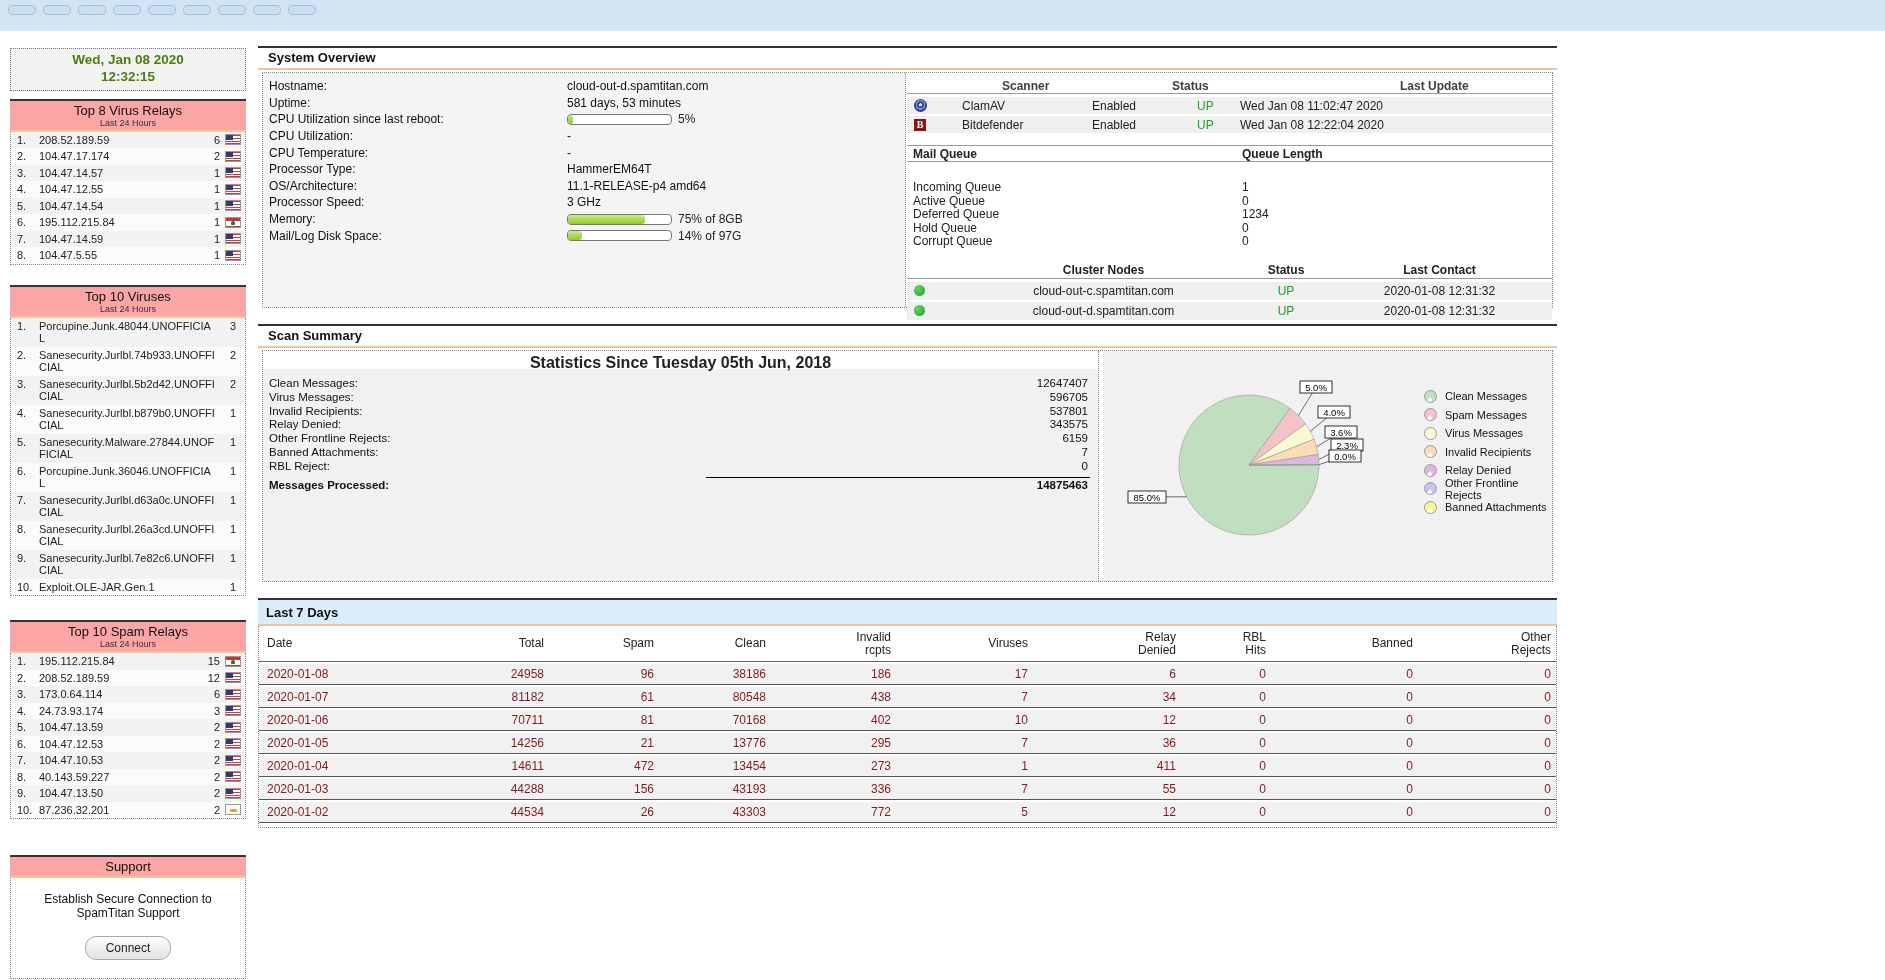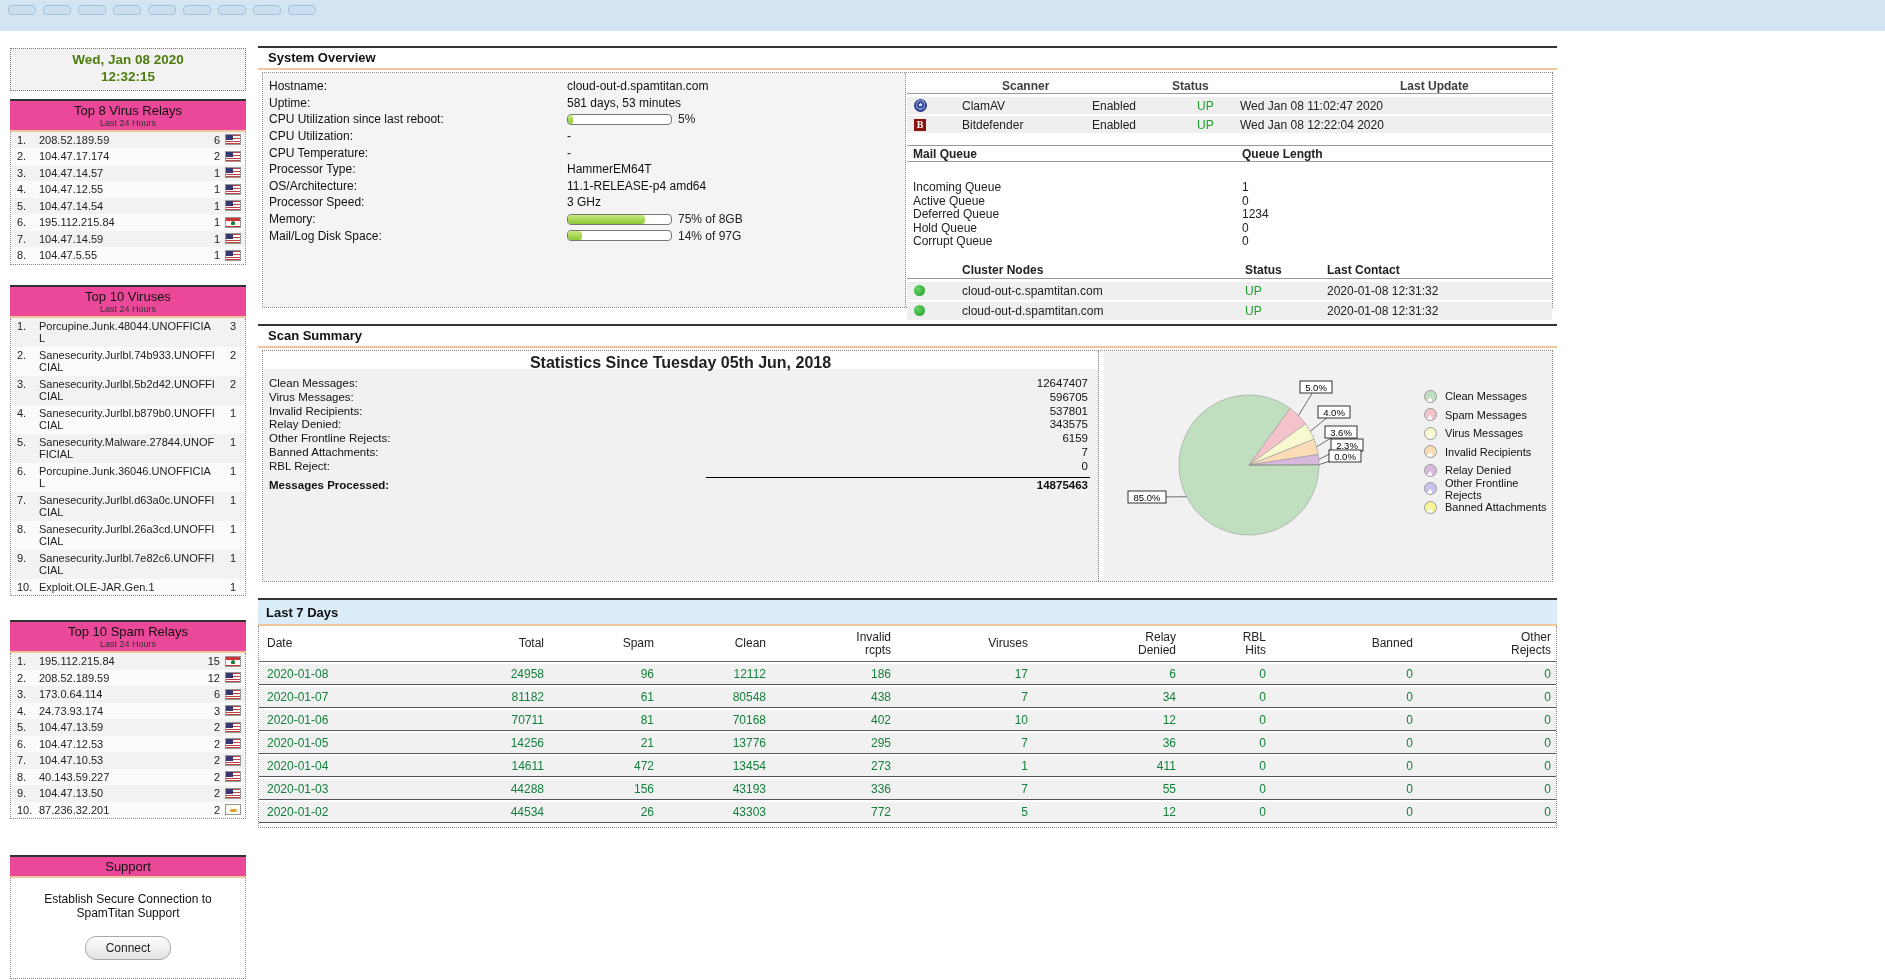--- a/index.html
+++ b/index.html
@@ -9,21 +9,21 @@
   
   .tabbar { position:absolute; top:0; left:0; width:100%; height:31px; background:#d3e5f2; }
   .tabs { display:flex; gap:7px; padding:5px 0 0 8px; }
   .tab { background:#cbdff0; border:1px solid #a3c2da; border-radius:4px; padding:3px 13px 5px; font-size:12px; color:#333; cursor:pointer; white-space:nowrap; }
 
   
   .sidebar { position:absolute; left:10px; top:48px; width:236px; }
   .clock { border:1px dotted #777; background:#f2f2f2; text-align:center; padding:3px 0 4px; color:#4d7c0f; font-weight:bold; font-size:13.5px; line-height:1.25; }
   .sb-panel { margin-top:8px; border-top:2px solid #333; }
   .sb-panel.gap20 { margin-top:20px; } .sb-panel.gap24 { margin-top:24px; } .sb-panel.gap36 { margin-top:36px; }
-  .sb-head { background:#ec4899; text-align:center; padding:2px 0 2px; border-bottom:2px solid #f0c79c; }
+  .sb-head { background:#fca5a5; text-align:center; padding:2px 0 2px; border-bottom:2px solid #f0c79c; }
   .sb-title { font-size:13px; color:#111; }
   .sb-sub { font-size:9px; color:#333; }
   .sb-list { border:1px dotted #888; border-top:none; background:#fff; }
   .srow { display:flex; align-items:flex-start; padding:2px 4px 2px 6px; font-size:11px; line-height:12.5px; }
   .srow.odd { background:#f2f2f2; } .srow.even { background:#fbfbfb; }
   .rank { width:22px; flex:none; }
   .ipaddr, .vname { flex:1; word-break:break-all; padding-right:4px; }
   .cnt { width:16px; flex:none; text-align:right; margin-right:5px; }
   .flag { position:relative; width:16px; height:11px; border:1px solid #999; flex:none; margin-top:0.5px; display:inline-block; overflow:hidden; background:#fff; }
   .flag-us { background:repeating-linear-gradient(180deg,#c04040 0 1.4px,#fff 1.4px 2.8px); }
@@ -59,21 +59,21 @@
   .sc-grid { display:grid; grid-template-columns:55px 130px 105px 43px auto; align-items:center; }
   .sc-head { font-weight:bold; color:#404040; height:16px; border-bottom:1px solid #999; margin-bottom:3px;gap:40px; }
   .sc-row { background:#efefef; height:17px; margin-bottom:2px; }
   .icon-clamav { width:13px; height:13px; border-radius:50%; margin-left:7px; background:radial-gradient(circle at 50% 45%, #dfe3f5 0 1.5px, #3a4fa0 1.5px 3.5px, #8090cc 3.5px 5px, #2b3f8f 5px); }
   .icon-bitdefender { width:12px; height:12px; margin-left:7px; background:#8d1111; color:#fff; font-weight:bold; font-size:10px; line-height:12px; text-align:center; font-family:"Liberation Serif", serif; }
   .icon-bitdefender::after { content:"B"; }
   .up { color:#1f9e2c; }
   .mq-grid { display:grid; grid-template-columns:335px auto; align-items:center; }
   .mq-head { font-weight:bold; height:17px; border-top:1px solid #999; border-bottom:1px solid #999; margin-top:12px; margin-bottom:18px; }
   .mq-row { height:13.6px; font-size:12px; }
-  .cl-grid { display:grid; grid-template-columns:55px 283px 82px auto; align-items:center; }
+  .cl-grid { display:grid; grid-template-columns:55px 283px 82px auto; align-items:center;text-align:center; }
   .cl-head { font-weight:bold; height:16px; border-bottom:1px solid #999; margin-top:15px; margin-bottom:3px; }
   .cl-row { background:#efefef; height:18px; margin-bottom:2px; }
   .node-dot { width:11px; height:11px; border-radius:50%; margin-left:7px; background:radial-gradient(circle at 35% 35%, #63d463, #1f9e2c); }
 
   
   .ss-box { position:absolute; left:0; top:0; bottom:0; width:836px; border-right:1px dotted #888; background:#f1f1f1; }
   .ss-title { height:18px; background:#fff; text-align:center; font-weight:bold; font-size:16px; padding-top:3px; color:#222; }
   .ss-grid { padding-top:8px; }
   .ss-row { display:flex; height:13.8px; font-size:11.5px; color:#111; }
   .ss-row .lbl { padding-left:6px; }
@@ -90,21 +90,21 @@
   
   .l7-head { background:#d9ecf8; height:26px; display:flex; align-items:center; padding-left:8px; border-bottom:2px solid #f0c79c; }
   .l7-title { font-weight:bold; font-size:13px; color:#111; width:96px; }
   .l7-tabs { display:flex; align-self:flex-end; }
   .l7tab { font-size:11.5px; text-decoration:underline; padding:4px 12px 3px; margin-right:14px; color:#333; cursor:pointer; }
   .l7-body { border:1px dotted #888; border-top:none; background:#fff; padding-bottom:2px; }
   .l7-grid { display:grid; grid-template-columns:180px 110px 110px 112px 125px 137px 148px 90px 147px 1fr; }
   .l7-hrow { border-bottom:1px solid #666; margin-bottom:2px; min-height:36px; align-items:center; background:#fff; }
   .l7-hcell { text-align:right; padding-right:5px; white-space:pre-line; line-height:13px; font-size:12px; color:#222; }
   .l7-hcell:first-child { text-align:left; padding-left:8px; }
-  .l7-row { background:#f1f1f1; border-bottom:1px solid #555; margin-bottom:2px; height:21px; line-height:21px; font-size:12px; color:#15803d; }
+  .l7-row { background:#f1f1f1; border-bottom:1px solid #555; margin-bottom:2px; height:21px; line-height:21px; font-size:12px; color:#7f1d1d; }
   .l7-cell { text-align:right; padding-right:5px; }
   .l7-cell:first-child { text-align:left; padding-left:8px; }
 </style>
 </head>
 <body>
 
 <div class="page">
 
   <div class="tabbar">
     <div class="tabs">
@@ -670,21 +670,21 @@
             <div class="l7-hcell">RBL
 Hits</div>
             <div class="l7-hcell">Banned</div>
             <div class="l7-hcell">Other
 Rejects</div>
           </div>
           <div class="l7-grid l7-row">
             <div class="l7-cell">2020-01-08</div>
             <div class="l7-cell">24958</div>
             <div class="l7-cell">96</div>
-            <div class="l7-cell">12112</div>
+            <div class="l7-cell">38186</div>
             <div class="l7-cell">186</div>
             <div class="l7-cell">17</div>
             <div class="l7-cell">6</div>
             <div class="l7-cell">0</div>
             <div class="l7-cell">0</div>
             <div class="l7-cell">0</div>
           </div>
           <div class="l7-grid l7-row">
             <div class="l7-cell">2020-01-07</div>
             <div class="l7-cell">81182</div>

